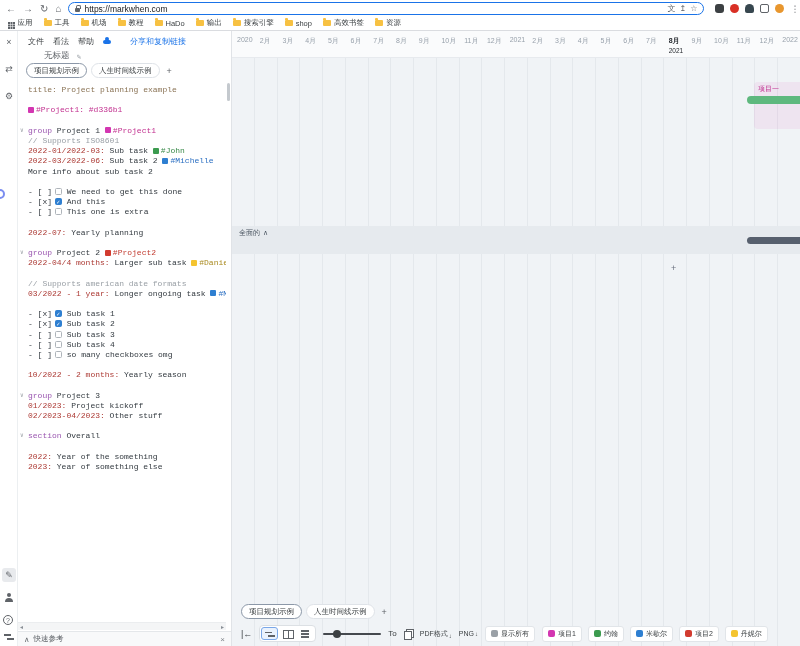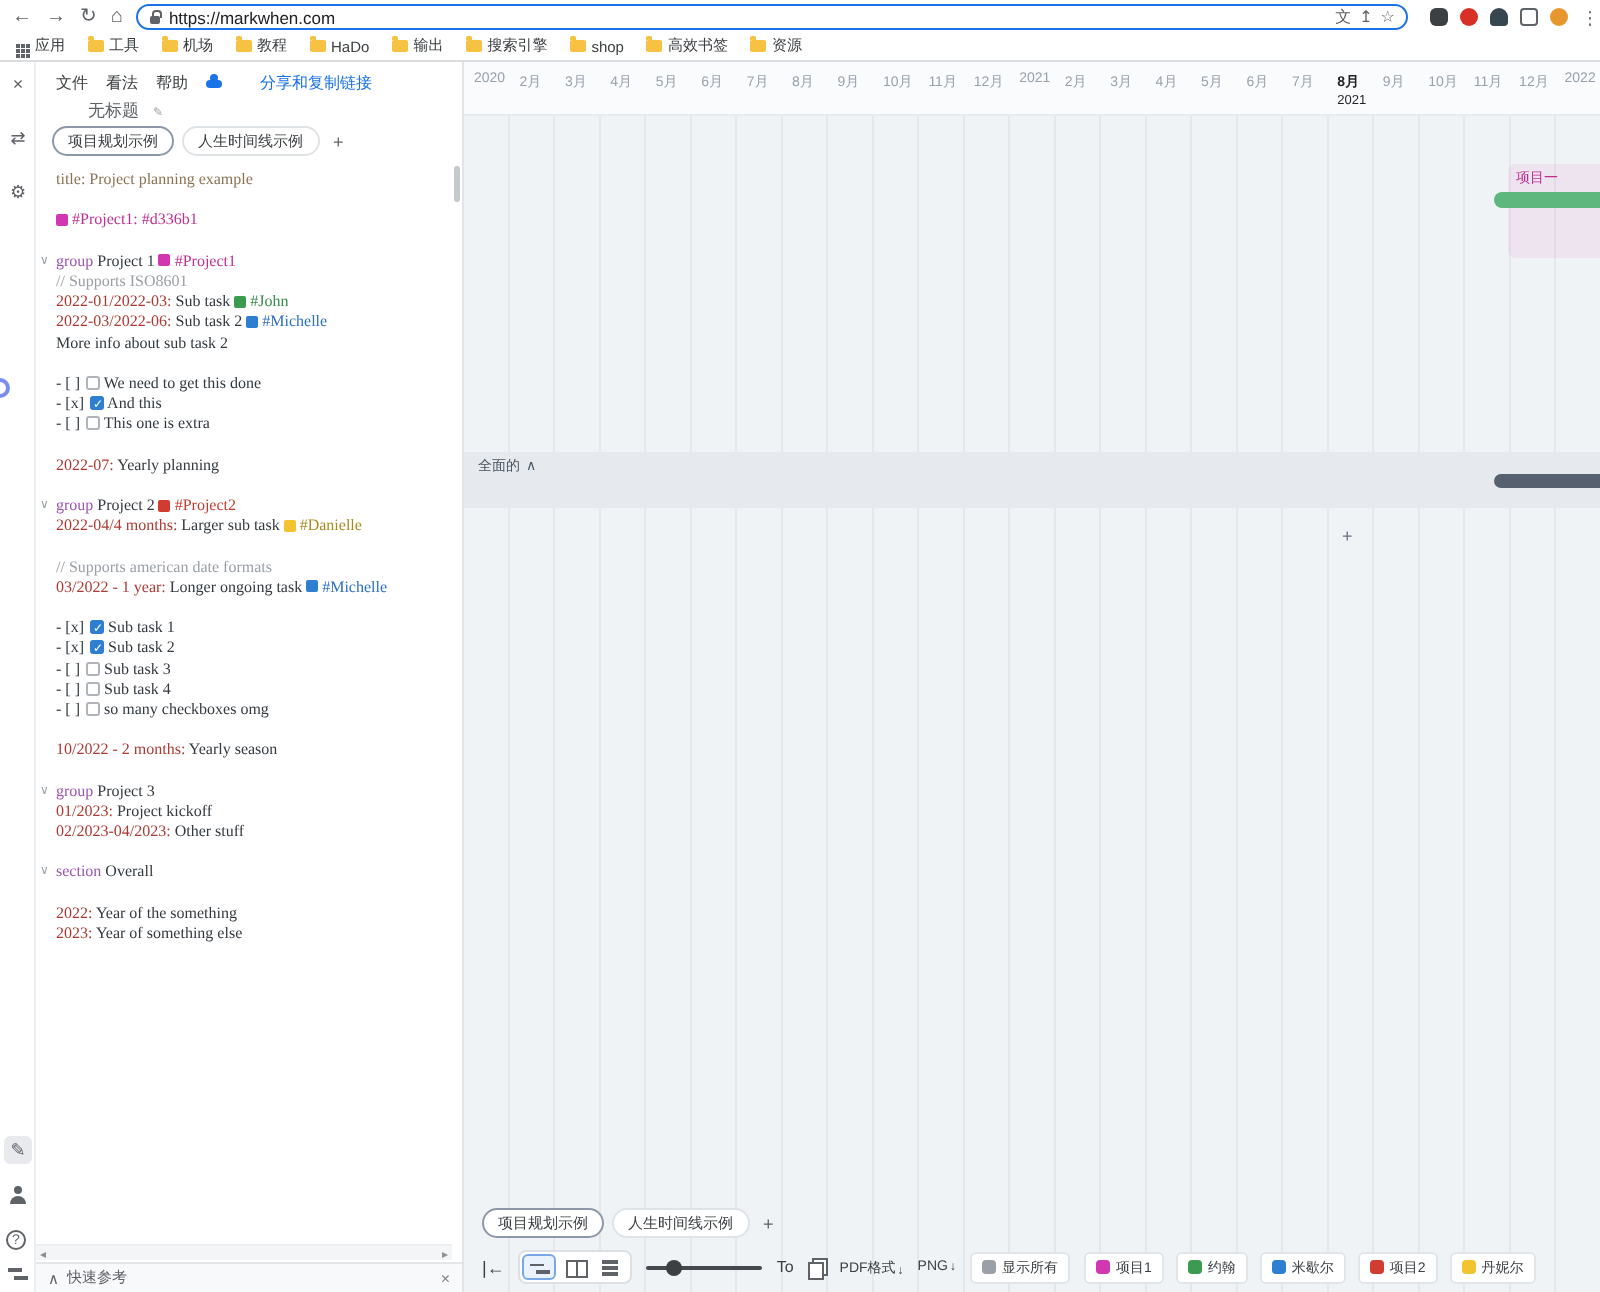--- a/index.html
+++ b/index.html
@@ -55,21 +55,21 @@
   .cloud { width:8px; height:4px; background:#1a73e8; border-radius:3px; position:relative; }
   .cloud::before { content:""; position:absolute; top:-2.5px; left:2px; width:4px; height:4px; background:#1a73e8; border-radius:50%; }
   .docrow { position:absolute; top:19px; left:10px; font-size:8.5px; color:#5f6368; display:flex; gap:7px; align-items:center;margin-left:16px;}
   .tabsrow { position:absolute; top:32px; left:8px; display:flex; gap:4px; align-items:center; }
   .tab { font-size:7.5px; color:#3c4043; padding:1.5px 7px; border-radius:8px; background:#fff; border:1px solid #dfe3e8; white-space:nowrap; }
   .tab.active { border-color:#8c98a8; }
   .tab-add { font-size:9px; color:#5f6368; padding:0 3px; }
 
   .code { position:absolute; top:50px; left:0; right:5px; bottom:24px; padding:4px 0 0 10px;
           font-family:"Liberation Mono","DejaVu Sans Mono",monospace; font-size:8px; line-height:10.2px; overflow:hidden; }
-  .cline { position:relative; height:10.2px; white-space:pre;font-family:Liberation Serif, serif; }
+  .cline { position:relative; height:10.2px; white-space:pre; }
   .fold { position:absolute; left:-8px; top:0; color:#9aa0a6; font-size:6px; }
   .meta { color:#8a7355; }
   .cm   { color:#9aa0a6; }
   .date { color:#ac3a34; }
   .txt  { color:#333a40; }
   .kw   { color:#9a56b0; }
   .tag-pink   { color:#c2308f; }
   .tag-green  { color:#398a4a; }
   .tag-blue   { color:#2b6fc2;text-align:center; }
   .tag-yellow { color:#a98a1f; }

